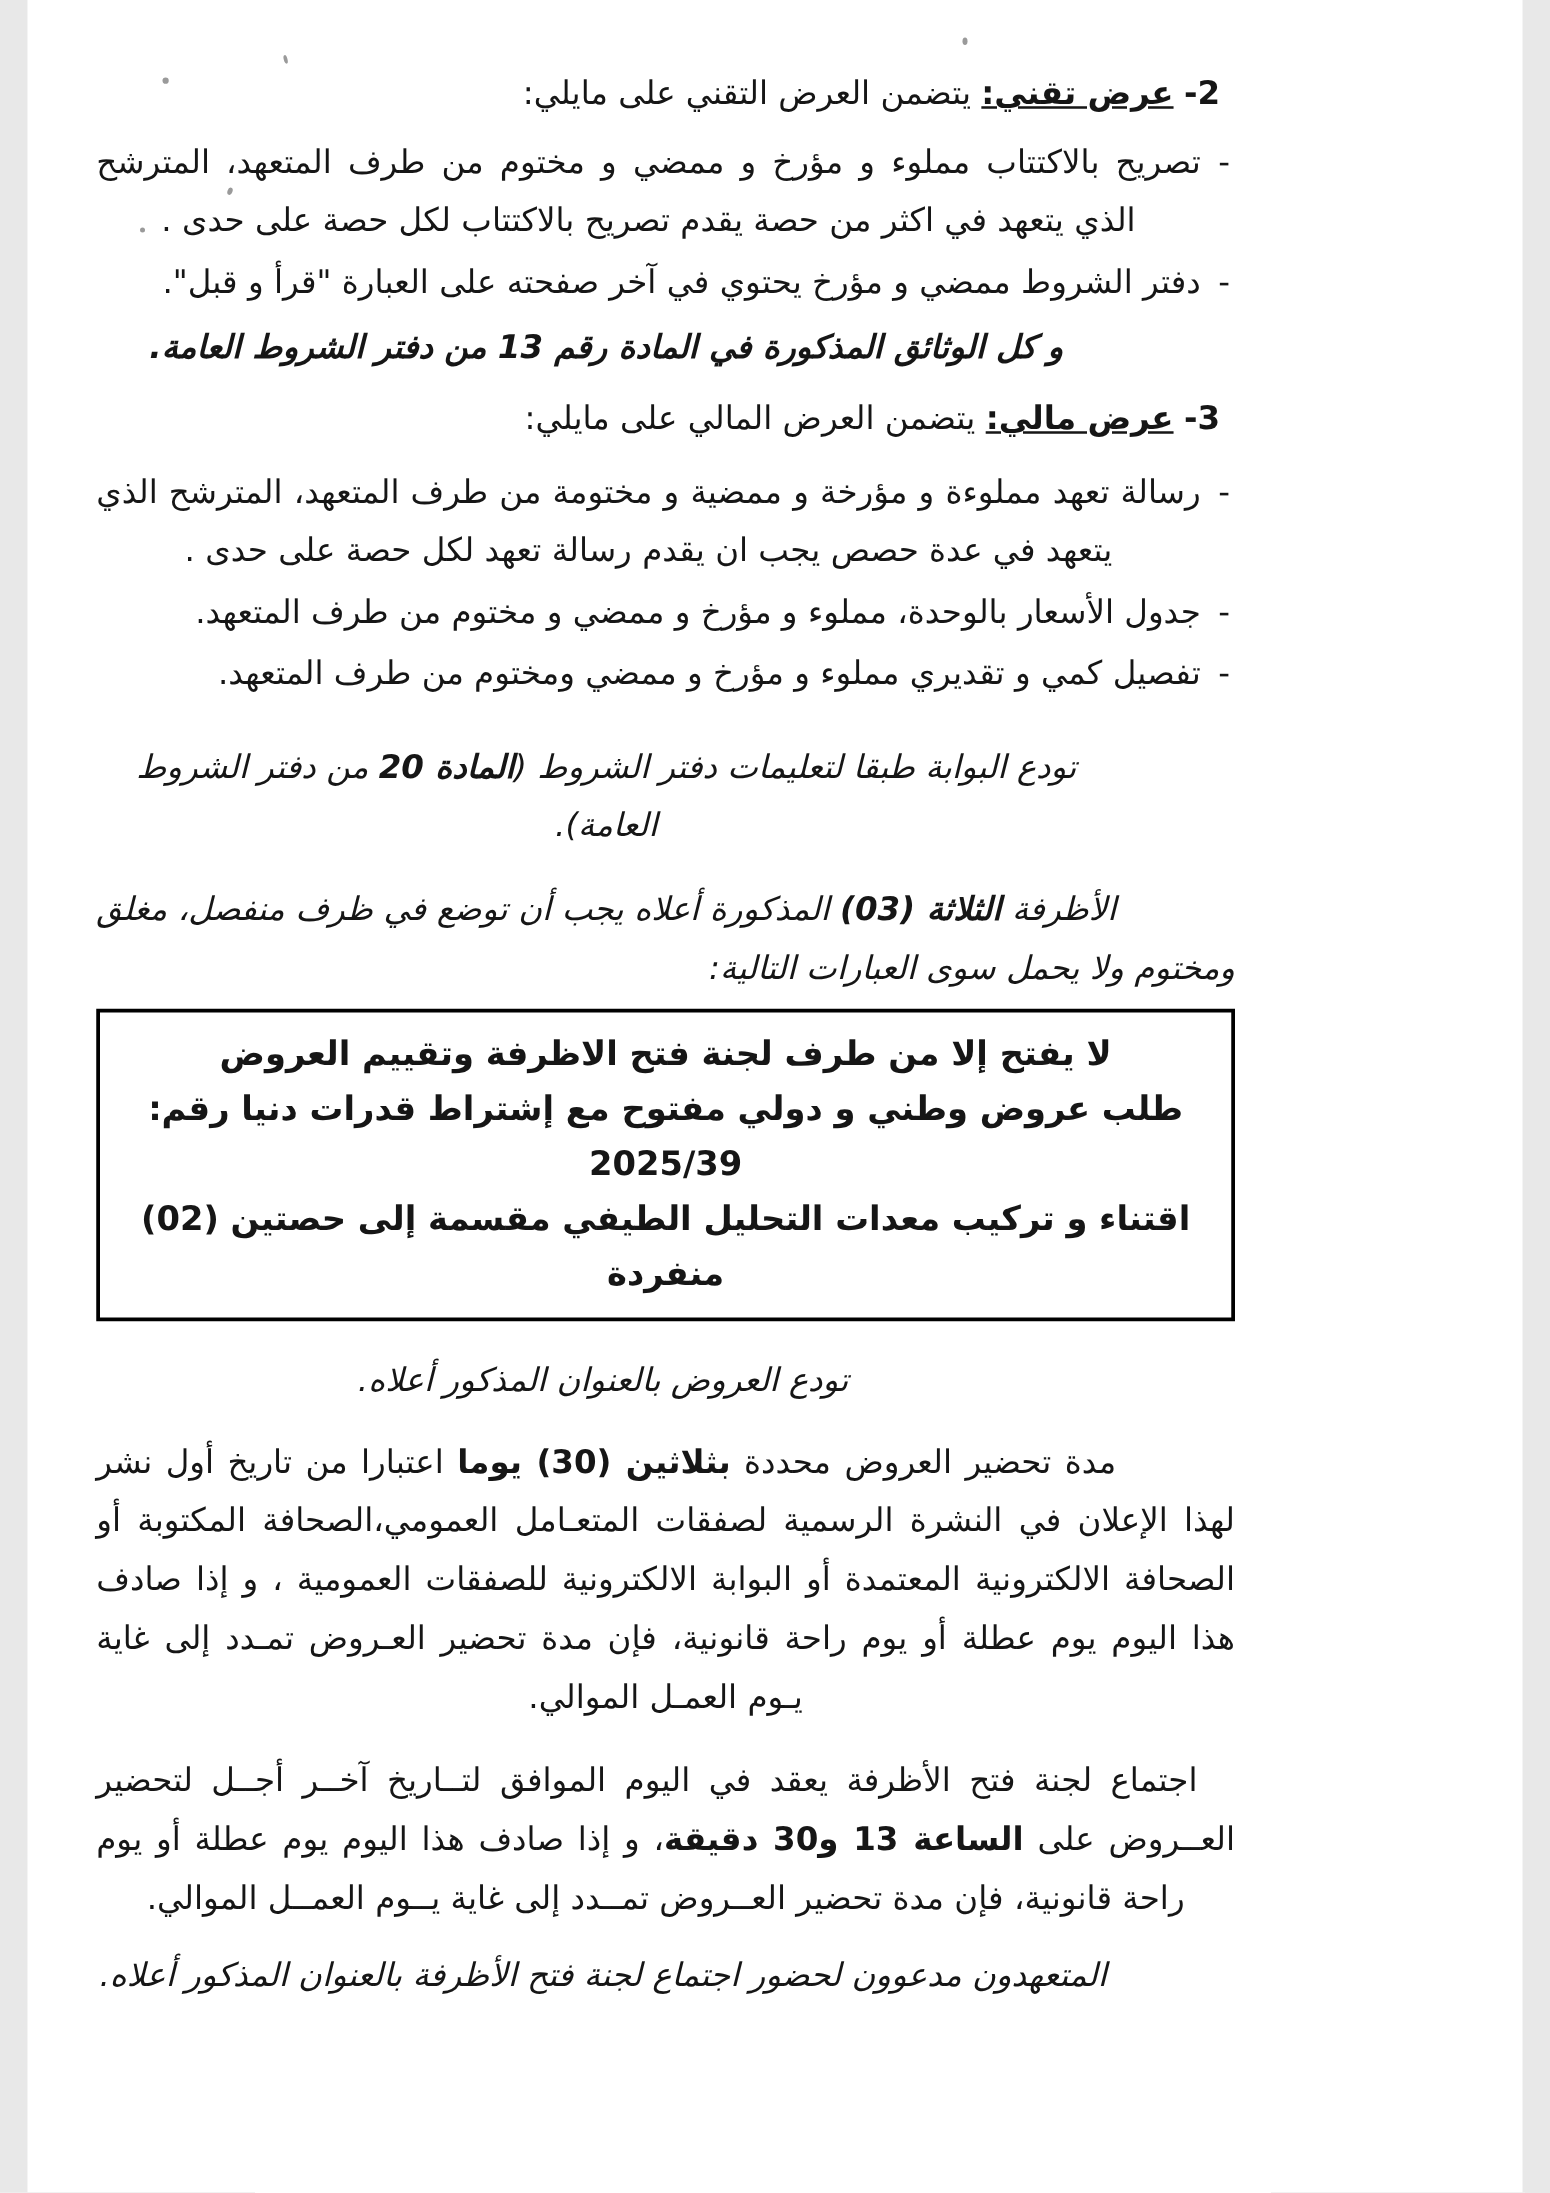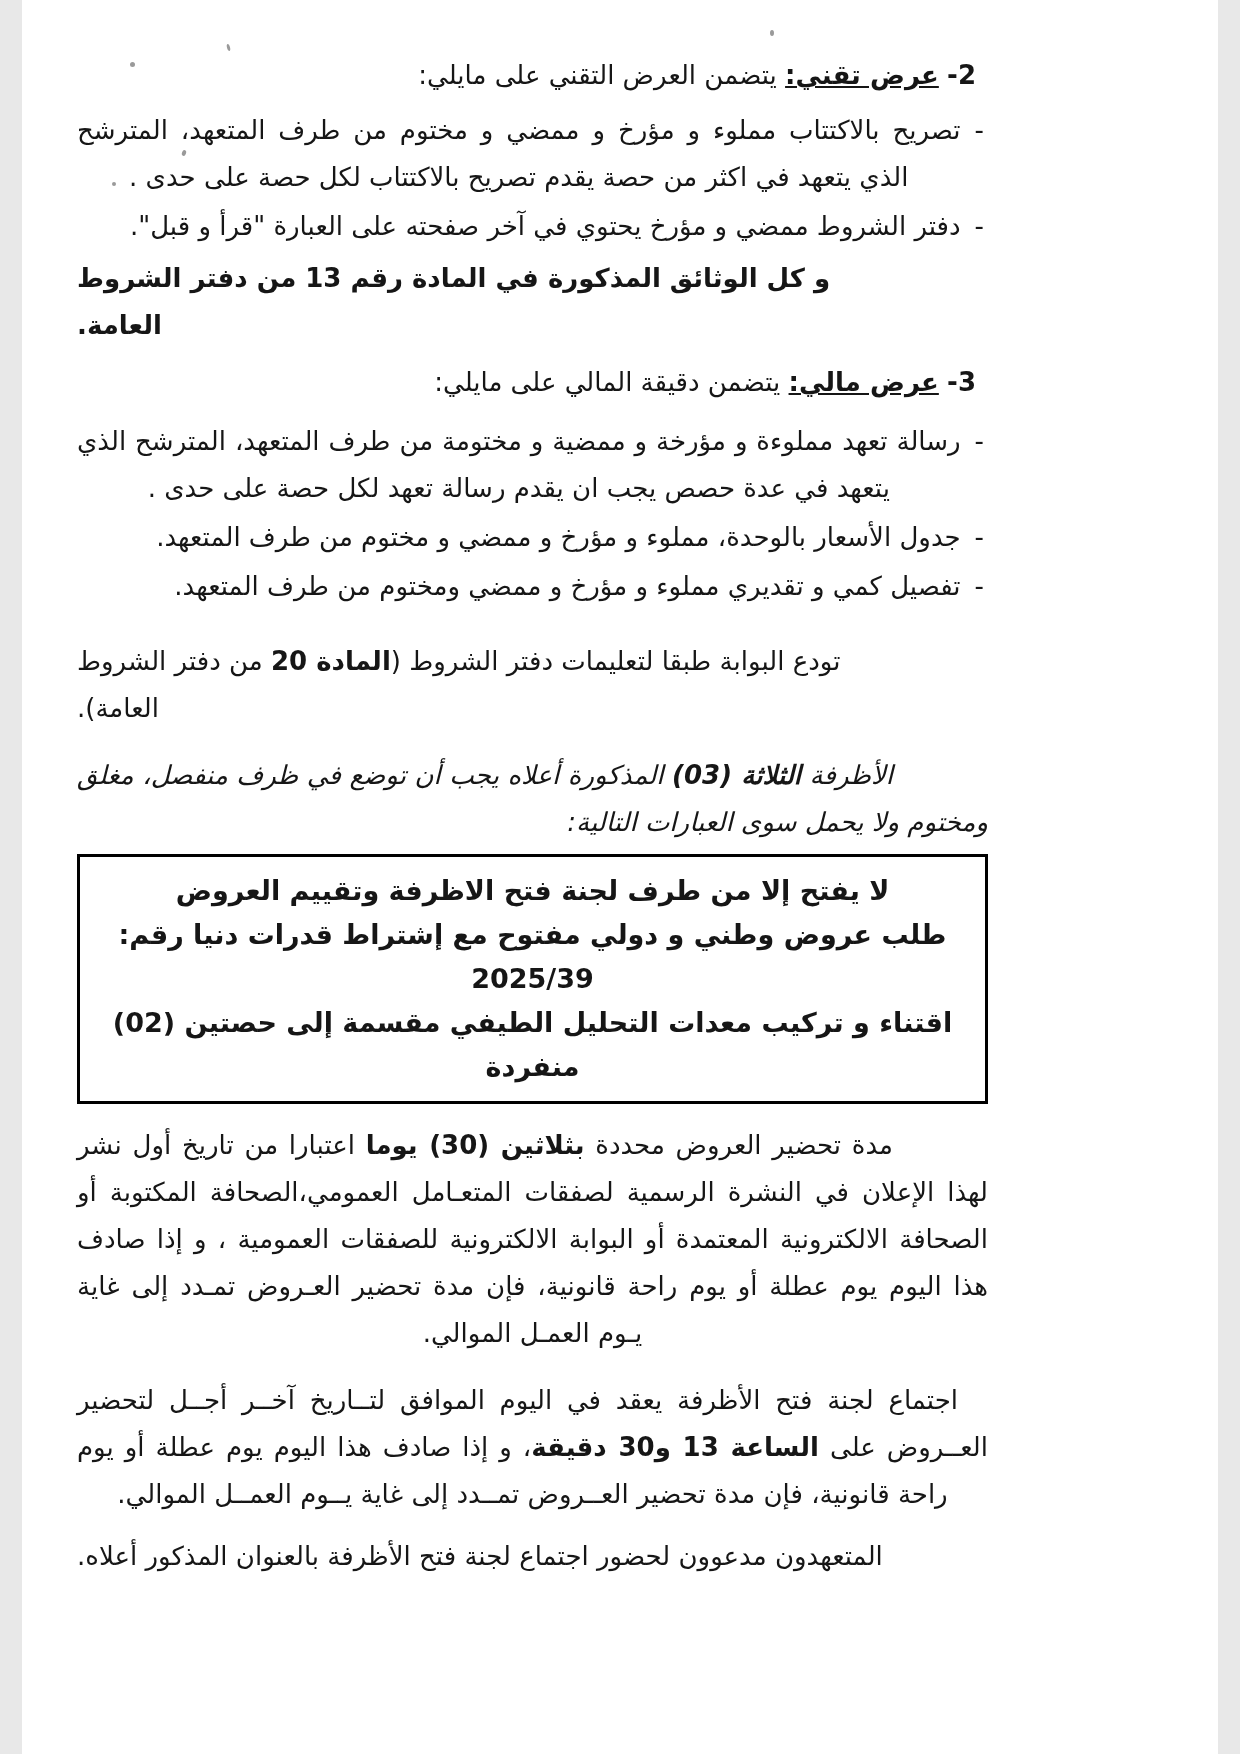--- a/index.html
+++ b/index.html
@@ -14,21 +14,21 @@
     font-family:"DejaVu Sans","Liberation Serif",sans-serif;
     color:#161616;
     overflow:hidden;
   }
   .para{margin:0;font-size:26px;line-height:47px;}
   .b{font-weight:bold;}
   .u{text-decoration:underline;}
   .heading{text-align:right;padding-right:12px;margin-top:0;}
   .just{text-align:justify;text-align-last:center;}
   .just-r{text-align:justify;text-align-last:right;font-style:italic;}
-  .alignr{text-align:left;}
+  .alignr{text-align:center;font-style:italic;}
   .ind95{text-indent:95px;}
   .ind30{text-indent:30px;}
   .inset95{padding-right:95px;}
   .inset100{padding-right:100px;}
   .bullets{margin-top:8px;}
   .bullet{display:flex;gap:14px;font-size:26px;line-height:47px;margin:0 0 2px 0;}
   .bullet .marker{flex:0 0 auto;padding-right:4px;}
   .bullet .btext{flex:1 1 auto;}
   .btext.center-last{text-align:justify;text-align-last:center;}
   .btext.right-last{text-align:justify;text-align-last:right;}
@@ -77,21 +77,21 @@
       <span class="marker">-</span>
       <span class="btext right-last">دفتر الشروط ممضي و مؤرخ يحتوي في آخر صفحته على العبارة "قرأ و قبل".</span>
     </div>
   </div>
 
   <p class="para alignr inset95 b mt5">و كل الوثائق المذكورة في المادة رقم 13 من دفتر الشروط العامة.</p>
 
   <p class="para heading mt10">
     <span class="b">3-</span>
     <span class="b u">عرض مالي:</span>
-    <span>يتضمن دقيقة المالي على مايلي:</span>
+    <span>يتضمن العرض المالي على مايلي:</span>
   </p>
 
   <div class="bullets mt12">
     <div class="bullet">
       <span class="marker">-</span>
       <span class="btext center-last">رسالة تعهد مملوءة و مؤرخة و ممضية و مختومة من طرف المتعهد، المترشح الذي يتعهد في عدة حصص يجب ان يقدم رسالة تعهد لكل حصة على حدى .</span>
     </div>
     <div class="bullet">
       <span class="marker">-</span>
       <span class="btext right-last">جدول الأسعار بالوحدة، مملوء و مؤرخ و ممضي و مختوم من طرف المتعهد.</span>
@@ -109,20 +109,21 @@
   <p class="para just-r ind95 mt20">
     <span>الأظرفة </span><span class="b">الثلاثة (03)</span><span> المذكورة أعلاه يجب أن توضع في ظرف منفصل، مغلق ومختوم ولا يحمل سوى العبارات التالية:</span>
   </p>
 
   <div class="env-box mt8">
     <p>لا يفتح إلا من طرف لجنة فتح الاظرفة وتقييم العروض</p>
     <p>طلب عروض وطني و دولي مفتوح مع إشتراط قدرات دنيا رقم: 2025/39</p>
     <p>اقتناء و تركيب معدات التحليل الطيفي مقسمة إلى حصتين (02) منفردة</p>
   </div>
 
+  <p class="para alignr inset100 mt25">تودع العروض بالعنوان المذكور أعلاه.</p>
 
   <p class="para just ind95 mt18">
     <span>مدة تحضير العروض محددة </span><span class="b">بثلاثين (30) يوما</span><span> اعتبارا من تاريخ أول نشر لهذا الإعلان في النشرة الرسمية لصفقات المتعـامل العمومي،الصحافة المكتوبة أو الصحافة الالكترونية المعتمدة أو البوابة الالكترونية للصفقات العمومية ، و إذا صادف هذا اليوم يوم عطلة أو يوم راحة قانونية، فإن مدة تحضير العـروض تمـدد إلى غاية يـوم العمـل الموالي.</span>
   </p>
 
 
   <p class="para just ind30 mt20">
     <span>اجتماع لجنة فتح الأظرفة يعقد في اليوم الموافق لتــاريخ آخــر أجــل لتحضير العــروض على </span><span class="b">الساعة 13 و30 دقيقة</span><span>، و إذا صادف هذا اليوم يوم عطلة أو يوم راحة قانونية، فإن مدة تحضير العــروض تمــدد إلى غاية يــوم العمــل الموالي.</span>
   </p>
 

